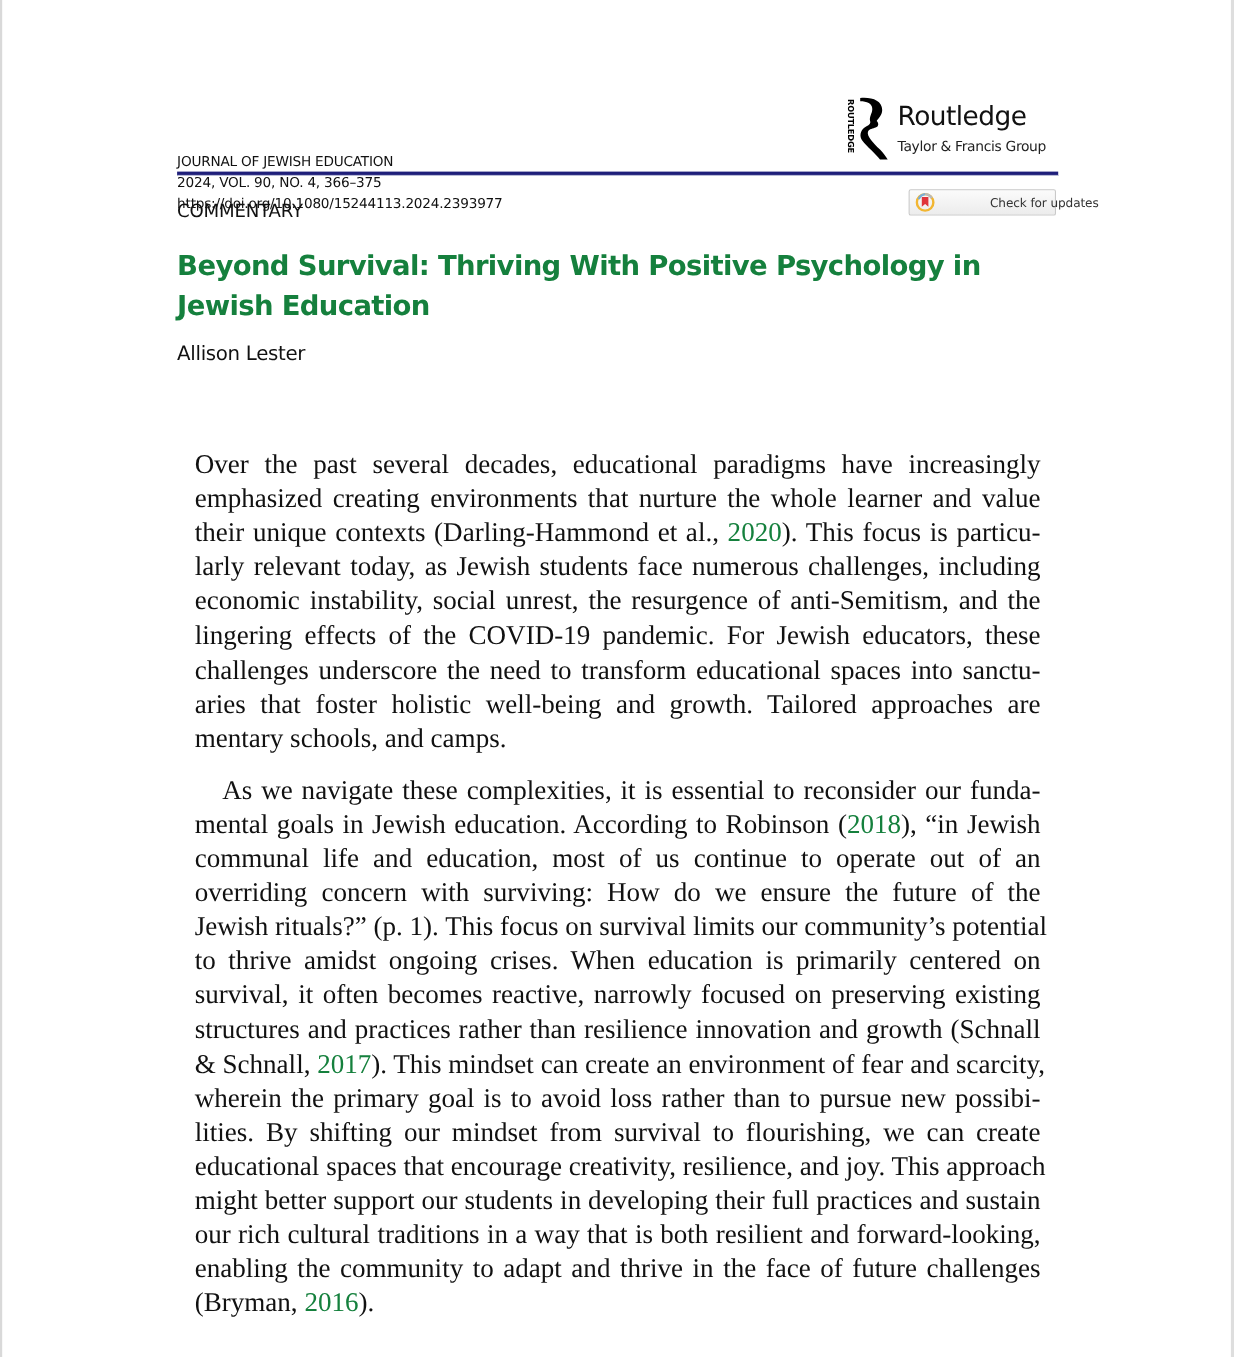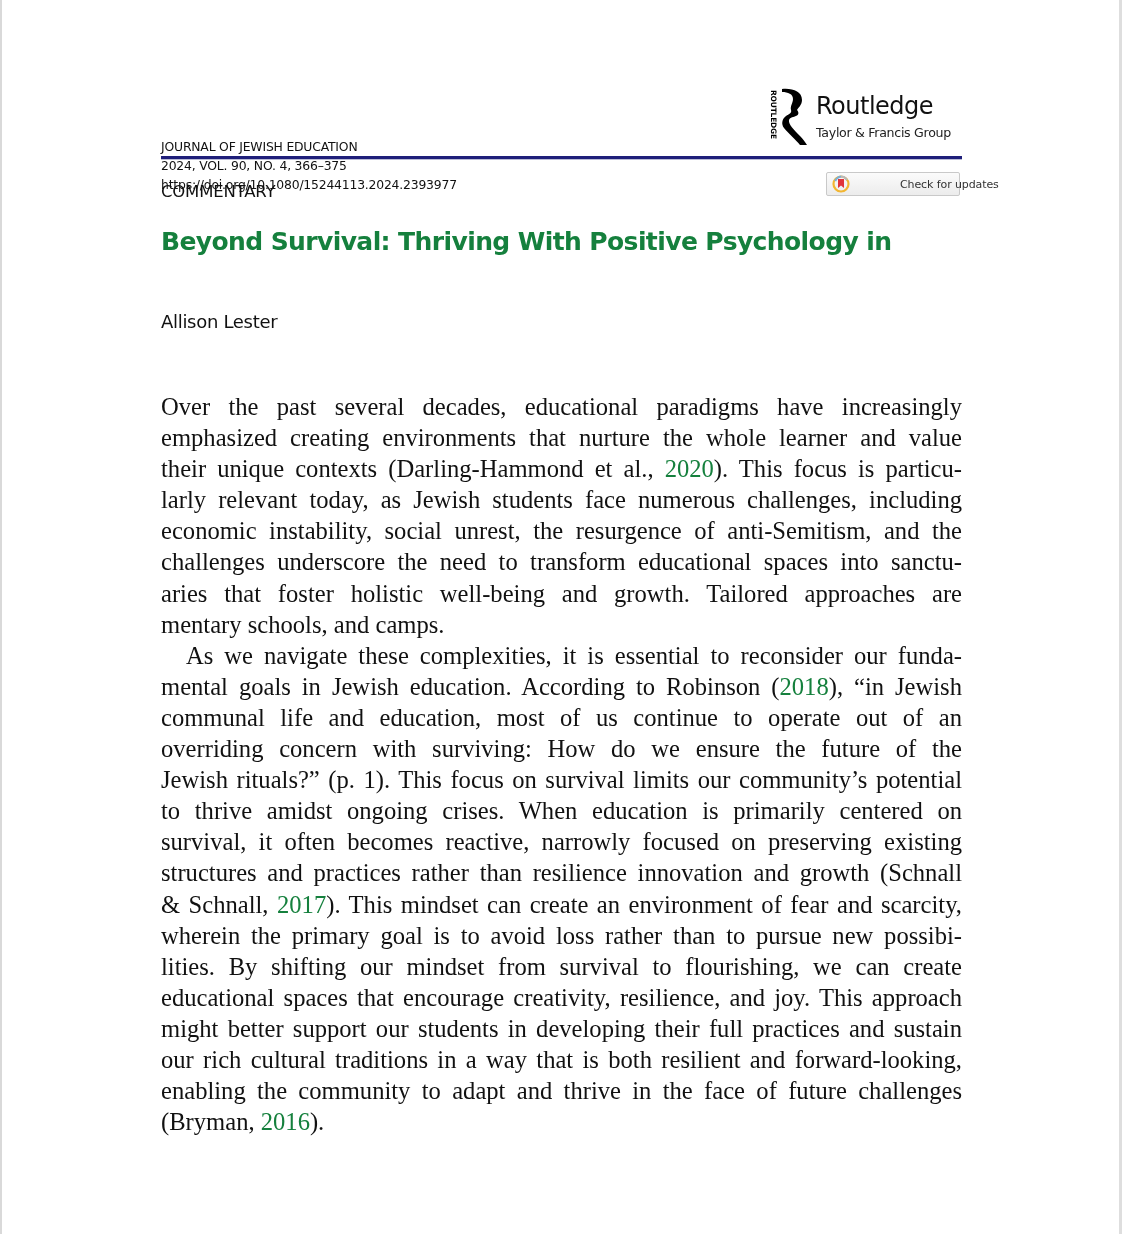--- a/index.html
+++ b/index.html
@@ -168,21 +168,21 @@
       top: 391px;
       width: 801px;
       font-family: "Liberation Serif", serif;
       font-size: 24.6px;
       line-height: 31.1px;
       color: #111;
       text-align: justify;
       hyphens: manual;
     }
     .body-text p {
-      margin: 0;
+      margin: 16px;
     }
     .line {
       display: block;
       text-align: justify;
       text-align-last: justify;
       white-space: nowrap;
       overflow: visible;
     }
     .line.last {
       text-align-last: left;
@@ -222,31 +222,33 @@
     <circle cx="9" cy="9" r="7.5" fill="none" stroke="#f2b632" stroke-width="2.2"></circle>
     <path d="M3.2 6 A7.5 7.5 0 0 1 9 1.5" fill="none" stroke="#7aaed8" stroke-width="2.2"></path>
     <path d="M9 1.5 A7.5 7.5 0 0 1 15 5" fill="none" stroke="#b9b9b9" stroke-width="2.2"></path>
     <path d="M6 4 L12 4 L12 13 L9 10.5 L6 13 Z" fill="#e0343b"></path>
   </svg>
   <span class="check-updates-label">Check for updates</span>
 </div>
 
 <h1 class="article-title">
   <span>Beyond Survival: Thriving With Positive Psychology in</span><br>
+  <span>Jewish Education</span>
 </h1>
 
 <div class="author">Allison Lester</div>
 
 <div class="body-text" id="body-text">
     <p>
       <span class="line"><span>Over the past several decades, educational paradigms have increasingly</span></span>
       <span class="line"><span>emphasized creating environments that nurture the whole learner and value</span></span>
       <span class="line"><span>their unique contexts (Darling-Hammond et al., </span><a class="cite-link">2020</a><span>). This focus is particu-</span></span>
       <span class="line"><span>larly relevant today, as Jewish students face numerous challenges, including</span></span>
       <span class="line"><span>economic instability, social unrest, the resurgence of anti-Semitism, and the</span></span>
+      <span class="line"><span>lingering effects of the COVID-19 pandemic. For Jewish educators, these</span></span>
       <span class="line"><span>challenges underscore the need to transform educational spaces into sanctu-</span></span>
       <span class="line"><span>aries that foster holistic well-being and growth. Tailored approaches are</span></span>
       <span class="line last"><span>mentary schools, and camps.</span></span>
     </p>
     <p>
       <span class="line" style="text-indent: 25px;"><span>As we navigate these complexities, it is essential to reconsider our funda-</span></span>
       <span class="line"><span>mental goals in Jewish education. According to Robinson (</span><a class="cite-link">2018</a><span>), “in Jewish</span></span>
       <span class="line"><span>communal life and education, most of us continue to operate out of an</span></span>
       <span class="line"><span>overriding concern with surviving: How do we ensure the future of the</span></span>
       <span class="line"><span>Jewish rituals?” (p. 1). This focus on survival limits our community’s potential</span></span>

